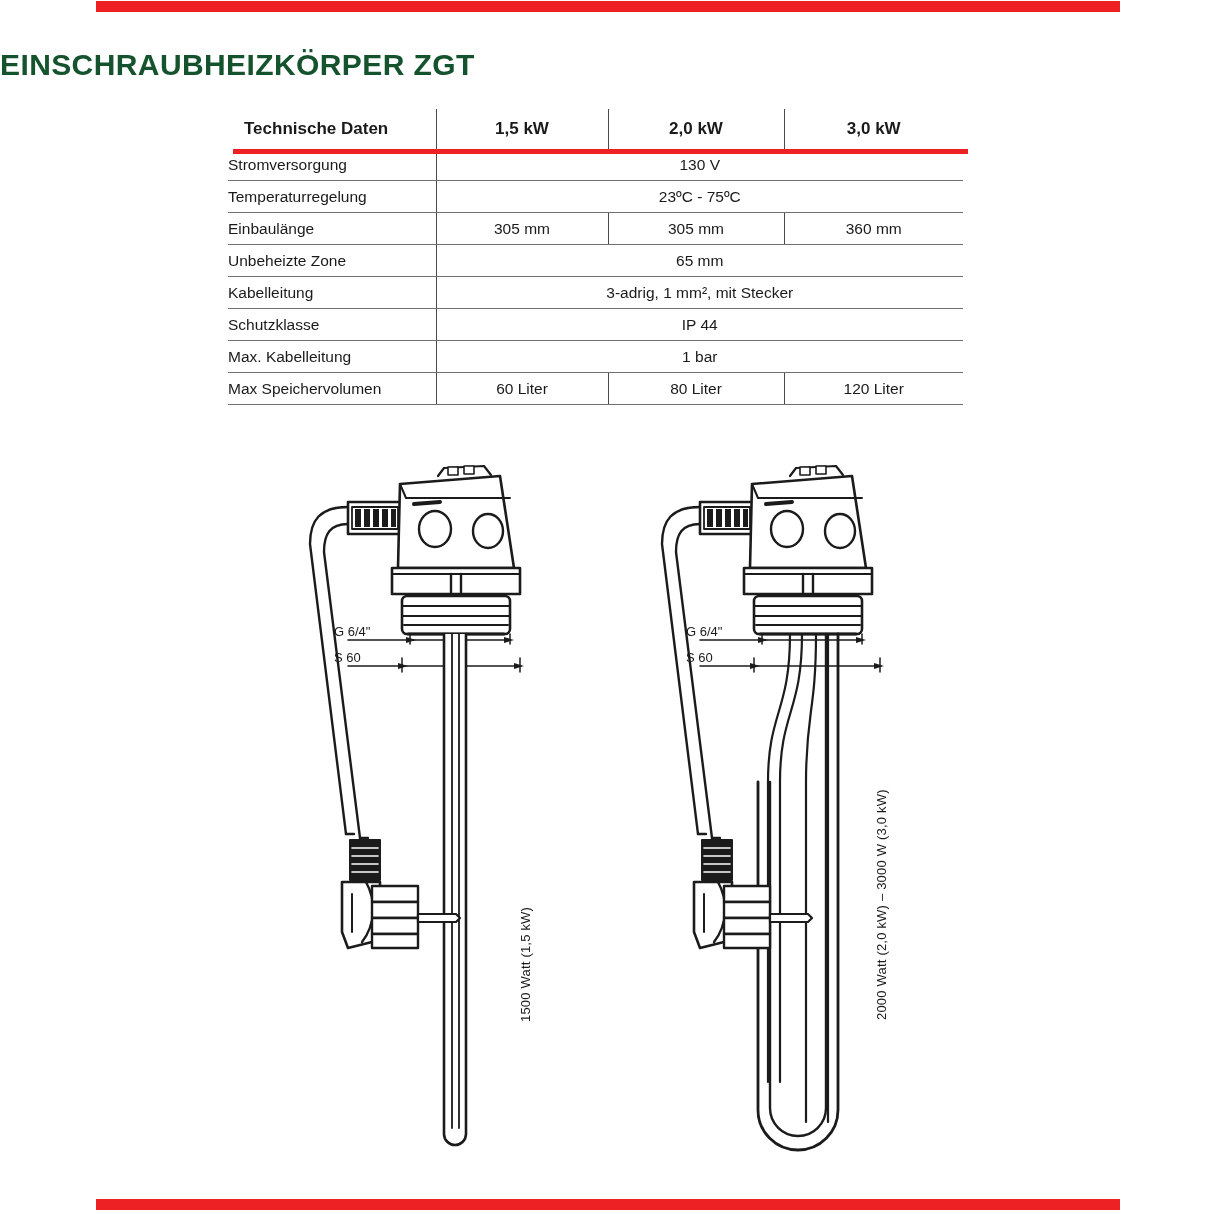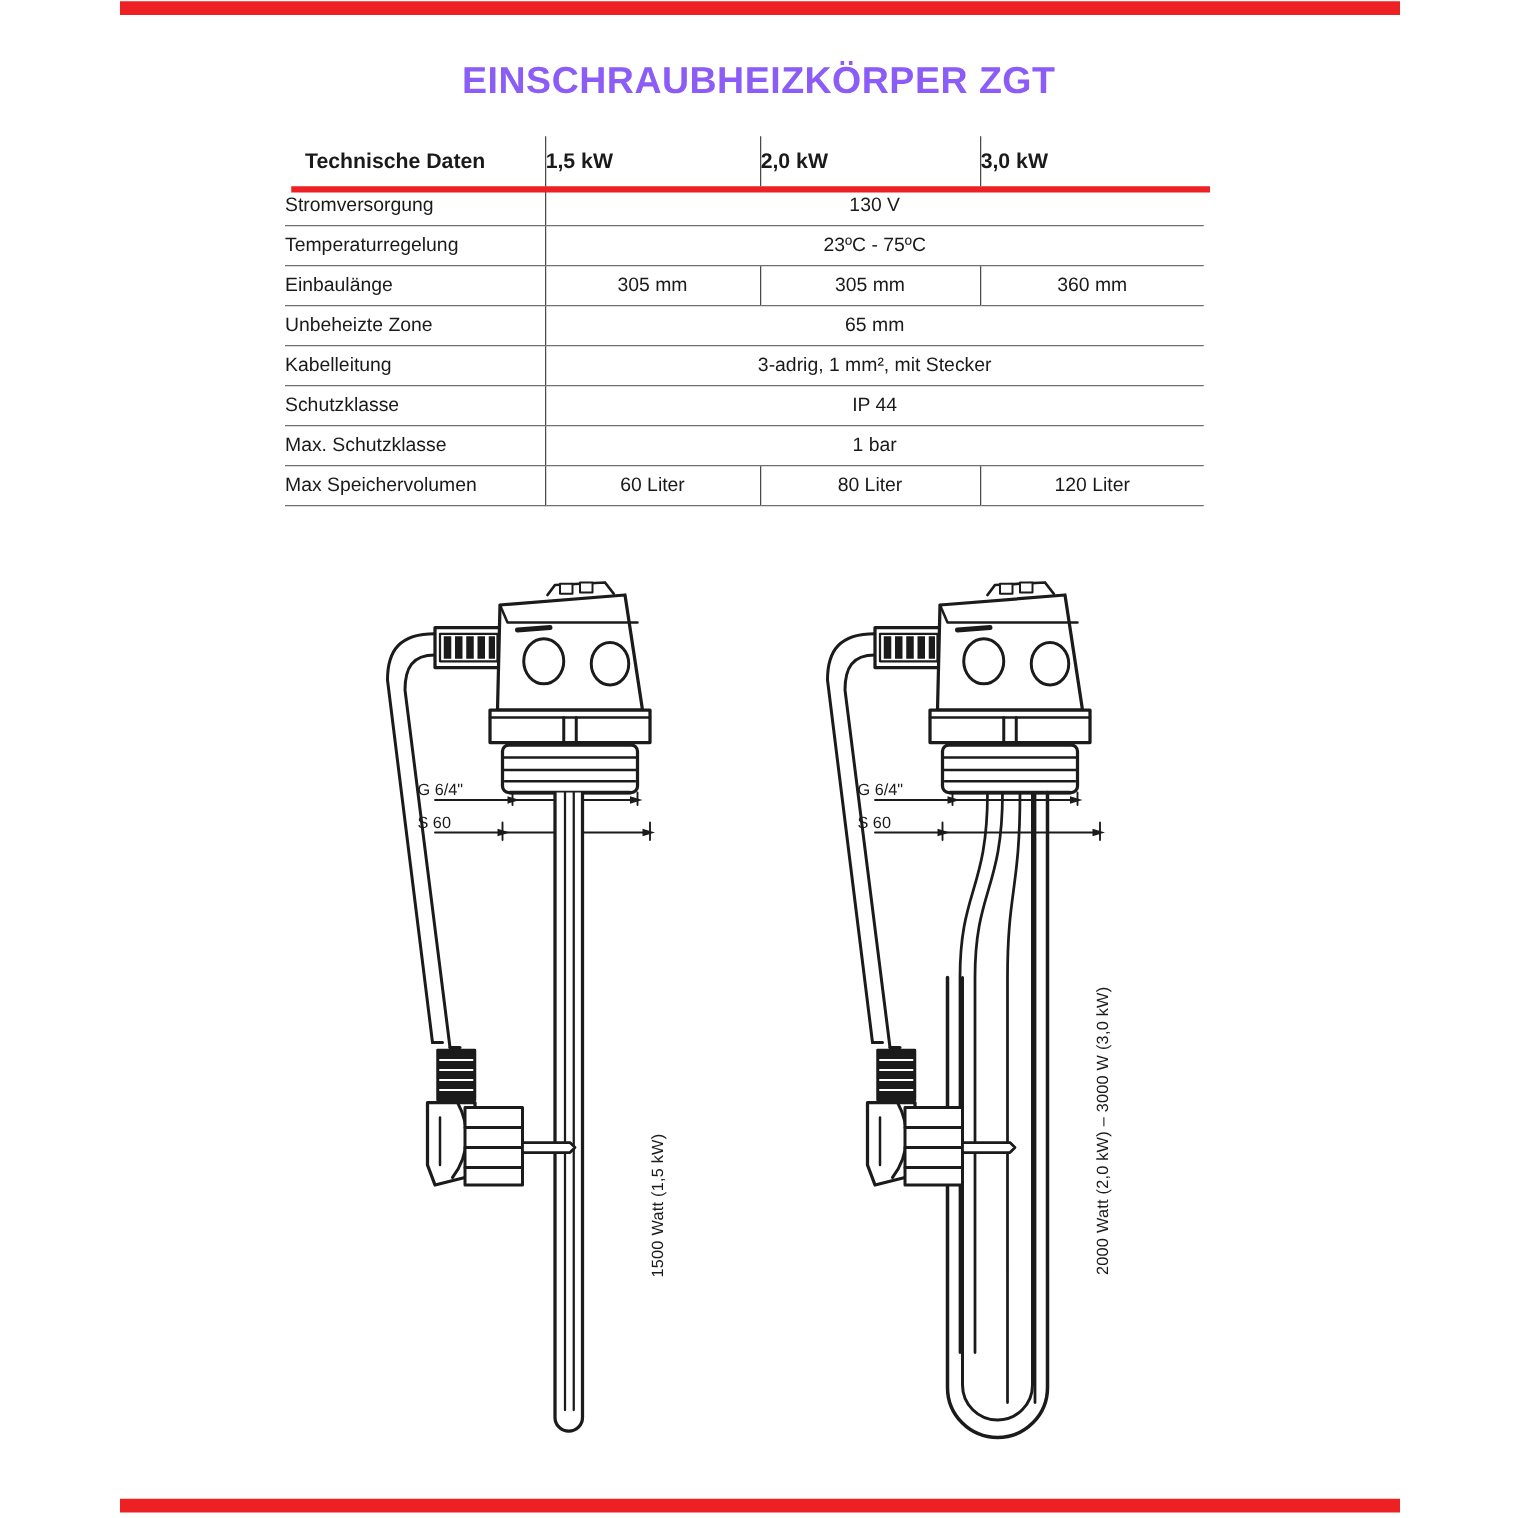--- a/index.html
+++ b/index.html
@@ -27,25 +27,25 @@
   }
   .red-bar.top { top: 1px; }
   .red-bar.bottom { top: 1199px; }
 
   
   .page-title {
     position: absolute;
     top: 48px;
     left: 0;
     width: 1214px;
-    text-align: center;
+    text-align: left;
     font-size: 30px;
     font-weight: bold;
     letter-spacing: 0.4px;
-    color: #8b5cf6;
+    color: #14532d;
   }
 
   
   .spec-table-wrap {
     position: absolute;
     top: 109px;
     left: 228px;
     width: 735px;
   }
   table.spec-table {
@@ -66,21 +66,21 @@
     border-bottom: 1.6px solid #6f6f6f;
     color: #1a1a1a;
   }
   table.spec-table tr.head td {
     border-bottom: none;
     height: 40px;
     font-weight: bold;
     font-size: 17px;
   }
   tr.head td.lbl { padding-left: 16px; text-align: left; }
-  tr.head td.val { text-align: left; }
+  tr.head td.val { text-align: center; }
   tr.head td.sep-l { border-left: 1.6px solid #4a4a4a; }
 
   td.lbl {
     padding-left: 16px;
     text-align: left;
     border-right: 1.6px solid #4a4a4a;
     white-space: nowrap;
   }
   td.val { text-align: center; }
   td.val.sep-l { border-left: 1.6px solid #4a4a4a; }
@@ -169,21 +169,21 @@
         <td class="lbl">Kabelleitung</td>
         <td class="val" colspan="3">3-adrig, 1 mm², mit Stecker</td>
       </tr>
 
       <tr>
         <td class="lbl">Schutzklasse</td>
         <td class="val" colspan="3">IP 44</td>
       </tr>
 
       <tr>
-        <td class="lbl">Max. Schutzklasse</td>
+        <td class="lbl">Max. Kabelleitung</td>
         <td class="val" colspan="3">1 bar</td>
       </tr>
 
       <tr>
         <td class="lbl">Max Speichervolumen</td>
         <td class="val">60 Liter</td>
         <td class="val sep-l">80 Liter</td>
         <td class="val sep-l">120 Liter</td>
       </tr>
     </tbody>

